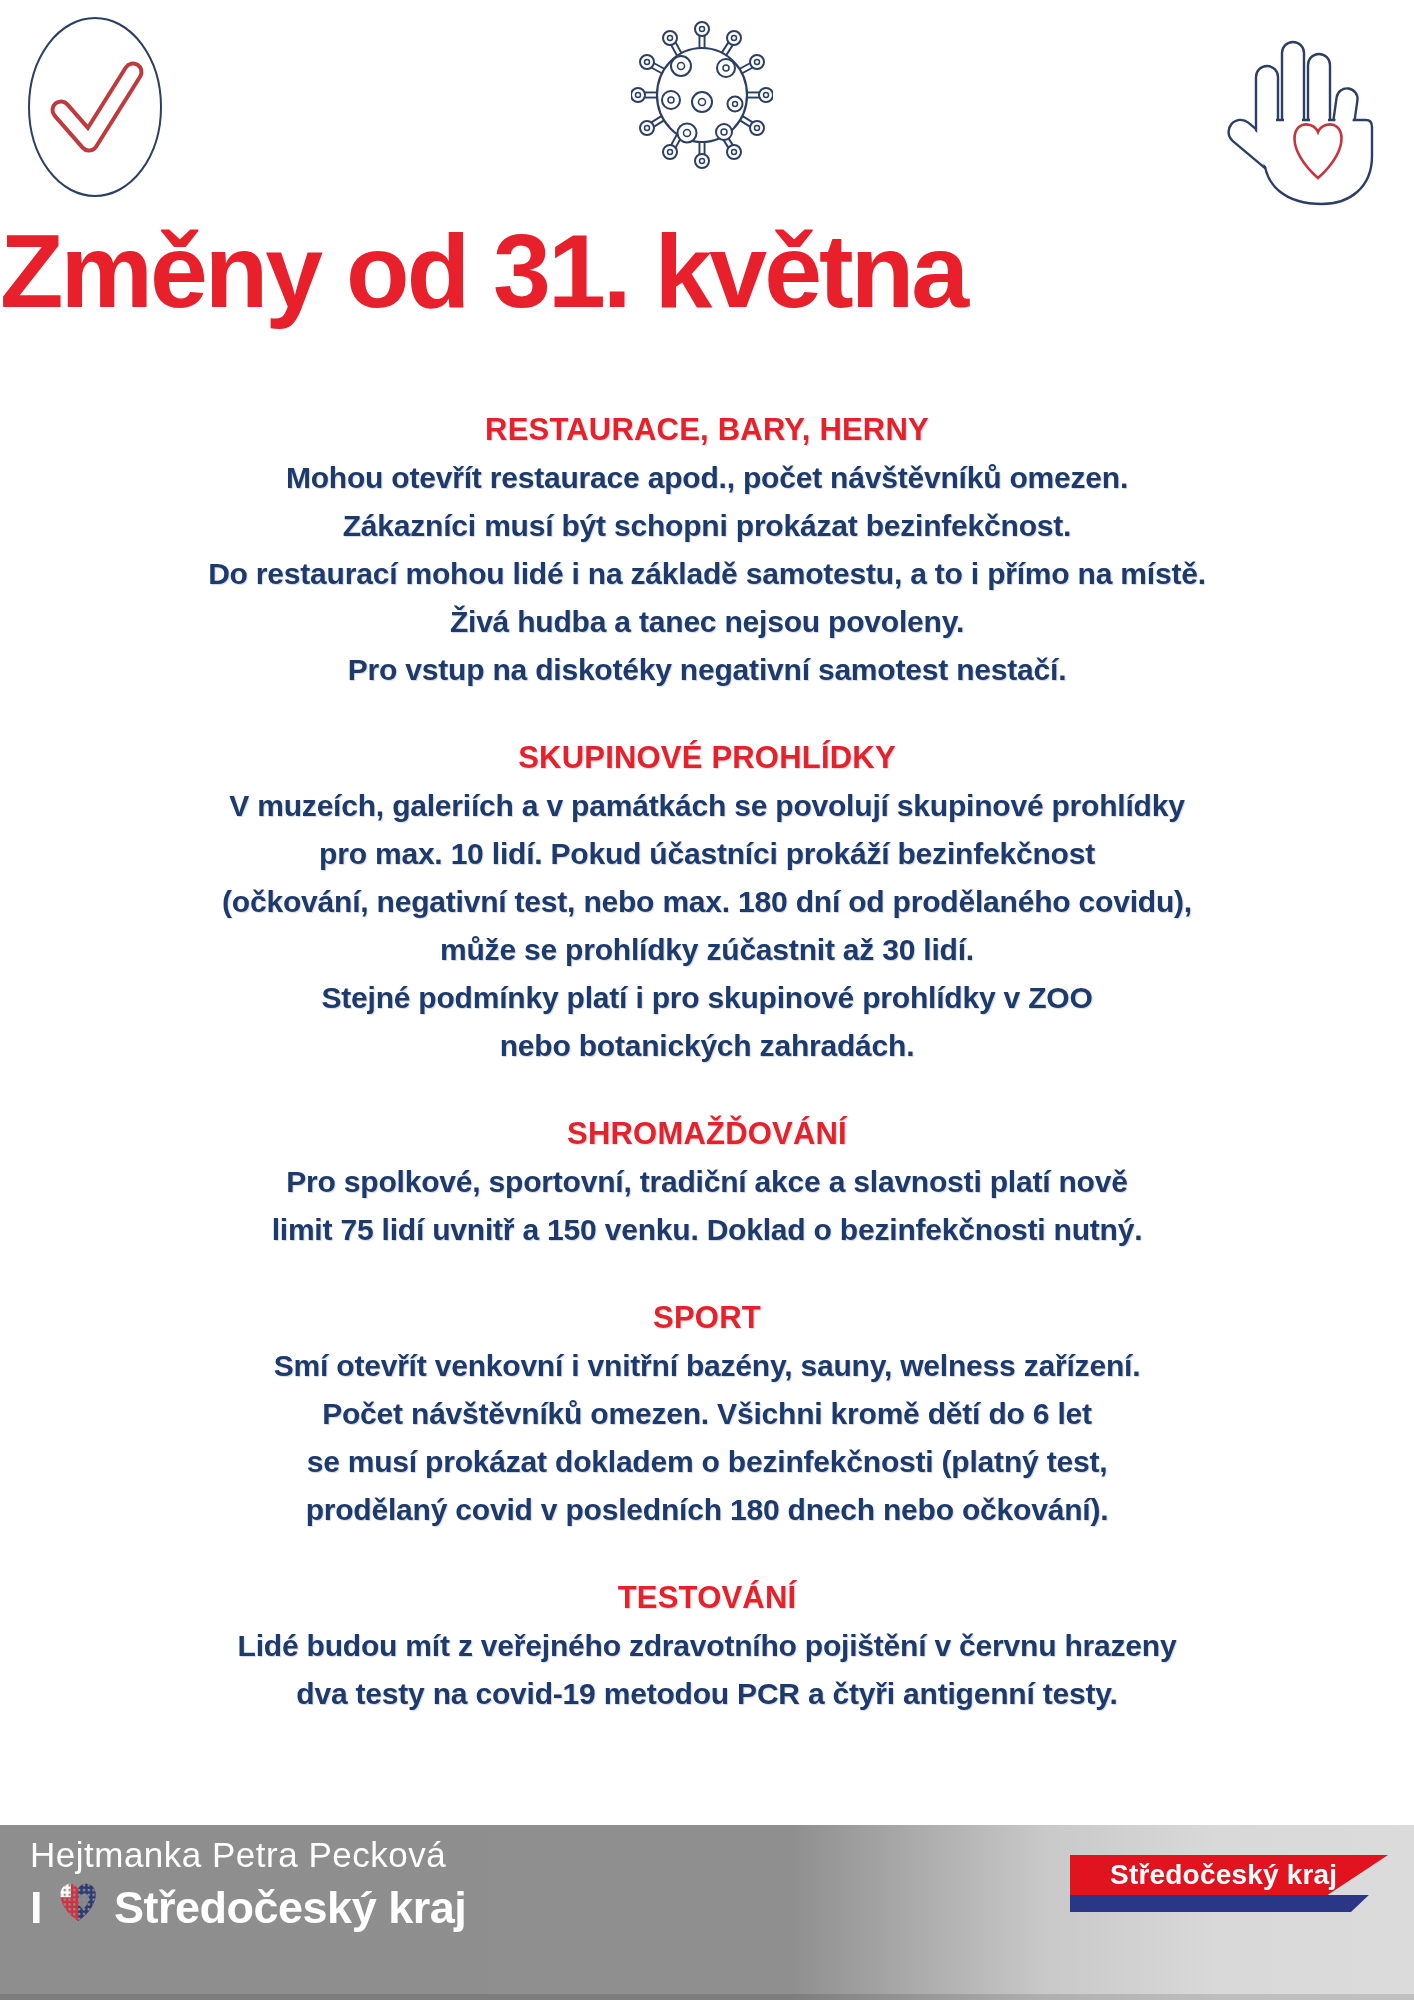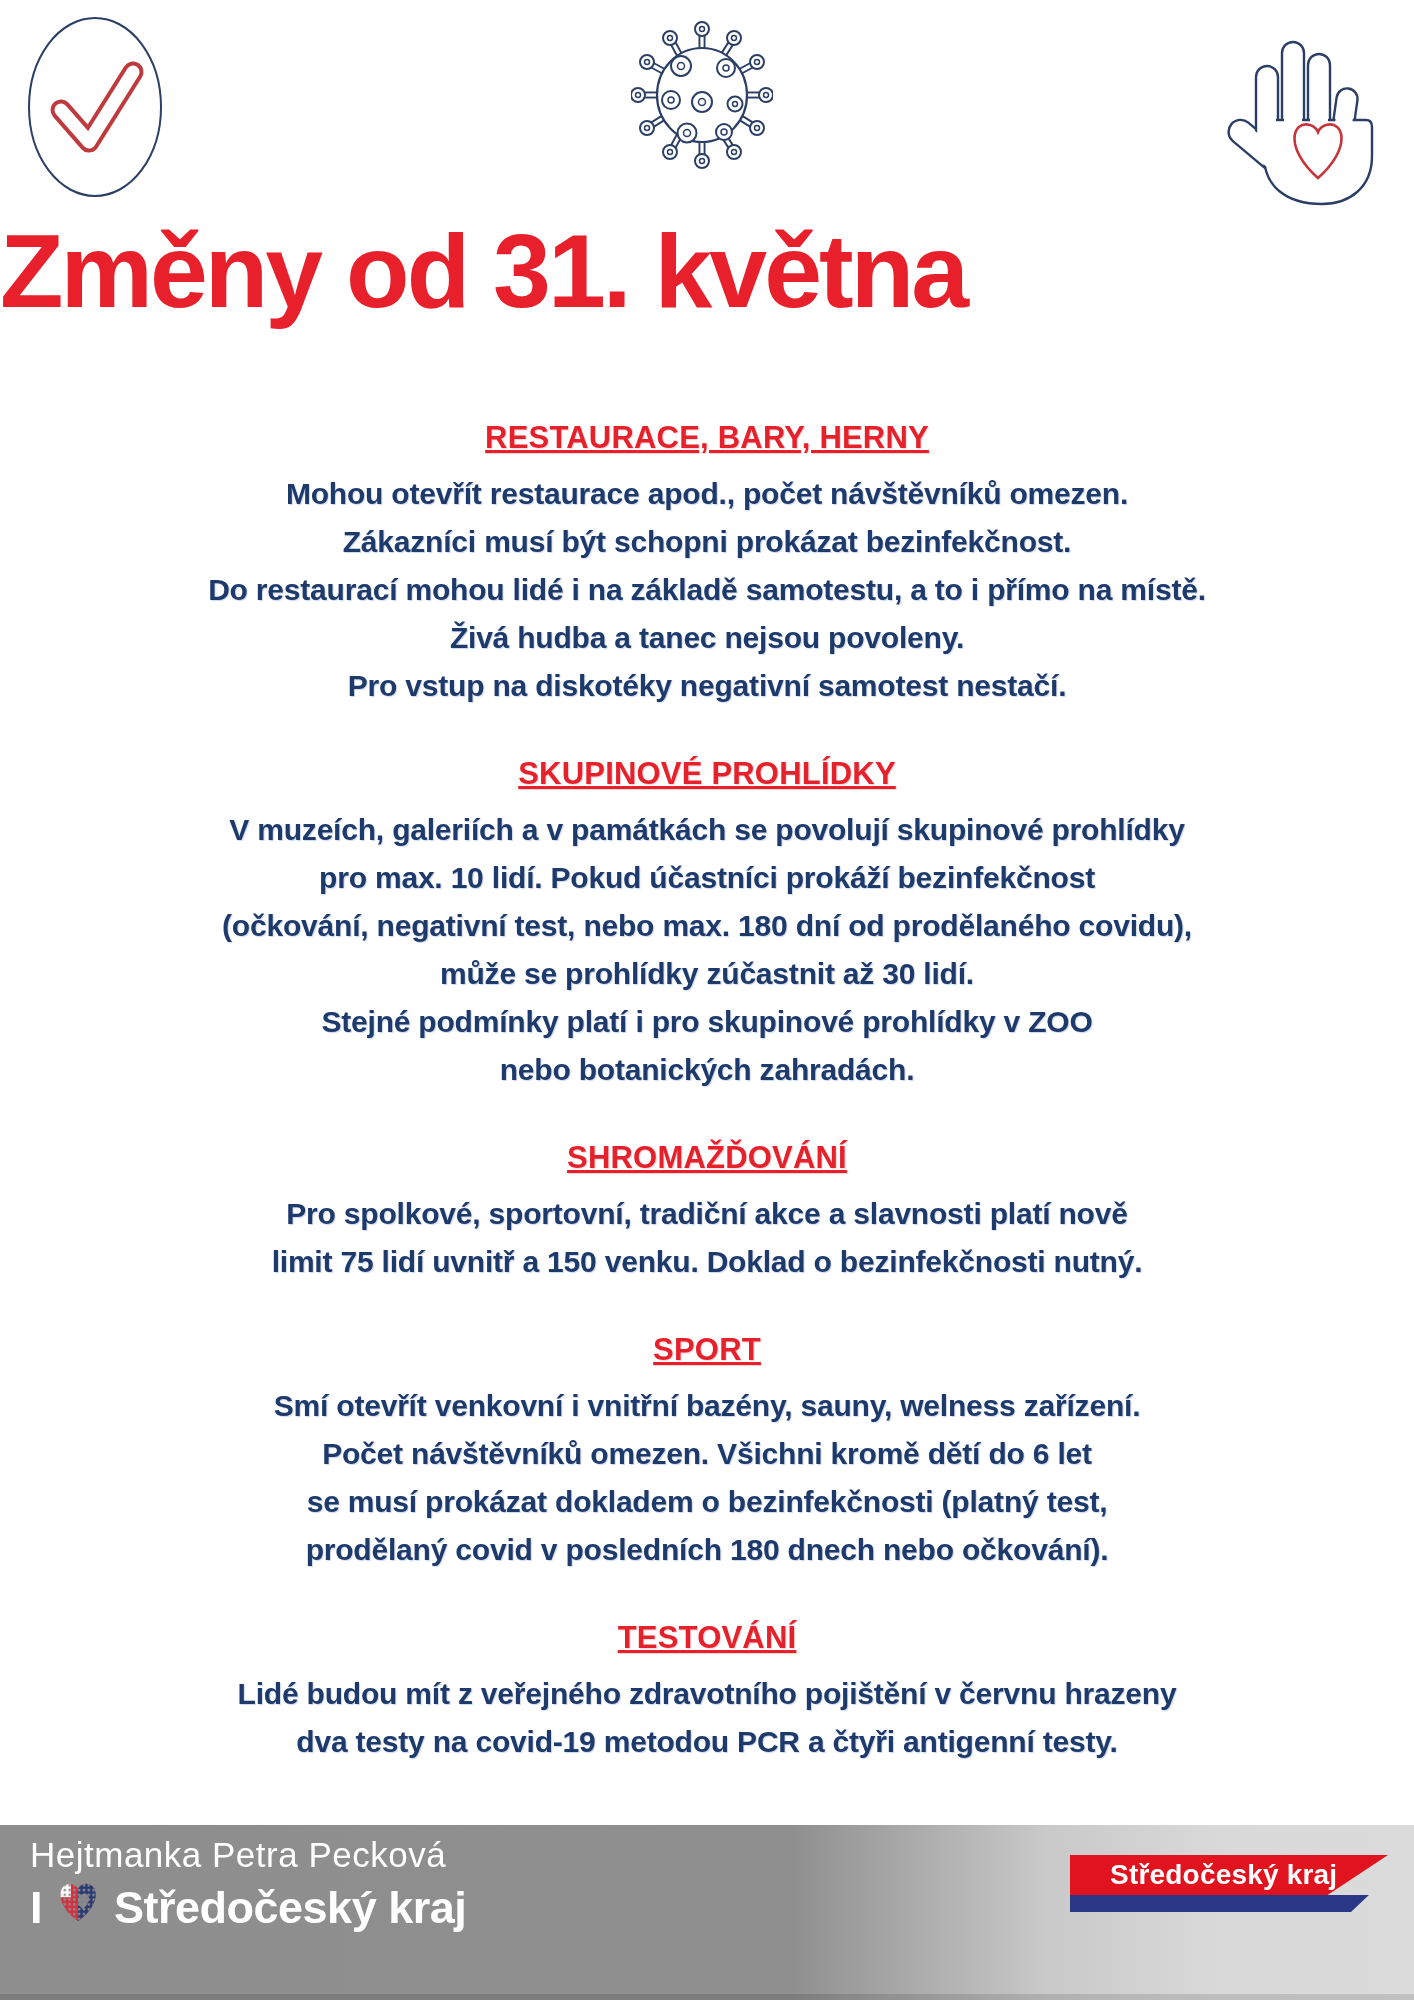--- a/index.html
+++ b/index.html
@@ -24,28 +24,27 @@
     line-height:1.15;
     white-space:nowrap;
   }
 
   .content{
     position:absolute;top:404px;left:0;right:0;
     text-align:center;
   }
   .section{margin:0 0 44px 0;}
   .section h2{
-    margin:12px;
+    margin:4px;
     font-size:31px;font-weight:bold;
     color:#e5222b;
     line-height:44px;
     letter-spacing:0.2px;
     text-shadow:1px 1px 1px rgba(240,130,140,0.35);
     white-space:nowrap;
-    text-decoration:underline;
   }
   .section p{
     margin:4px;
     font-size:30px;font-weight:bold;
     color:#1e3a6b;
     line-height:44px;
     letter-spacing:-0.2px;
     text-shadow:1px 1px 1px rgba(90,120,190,0.30);
     white-space:nowrap;
   }

